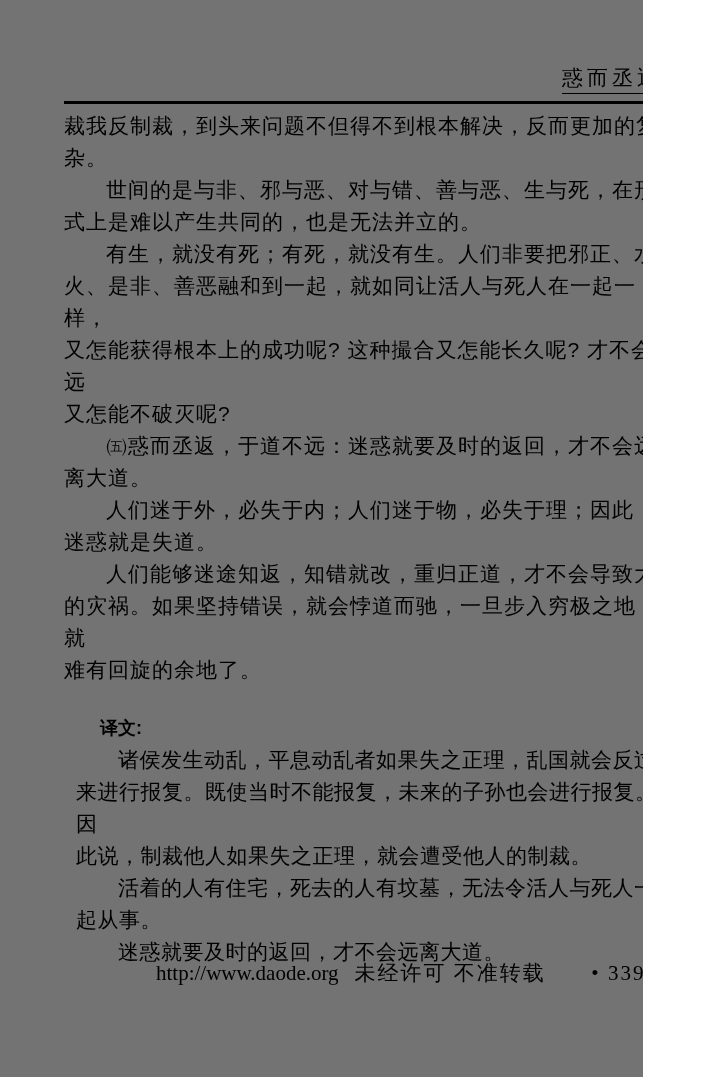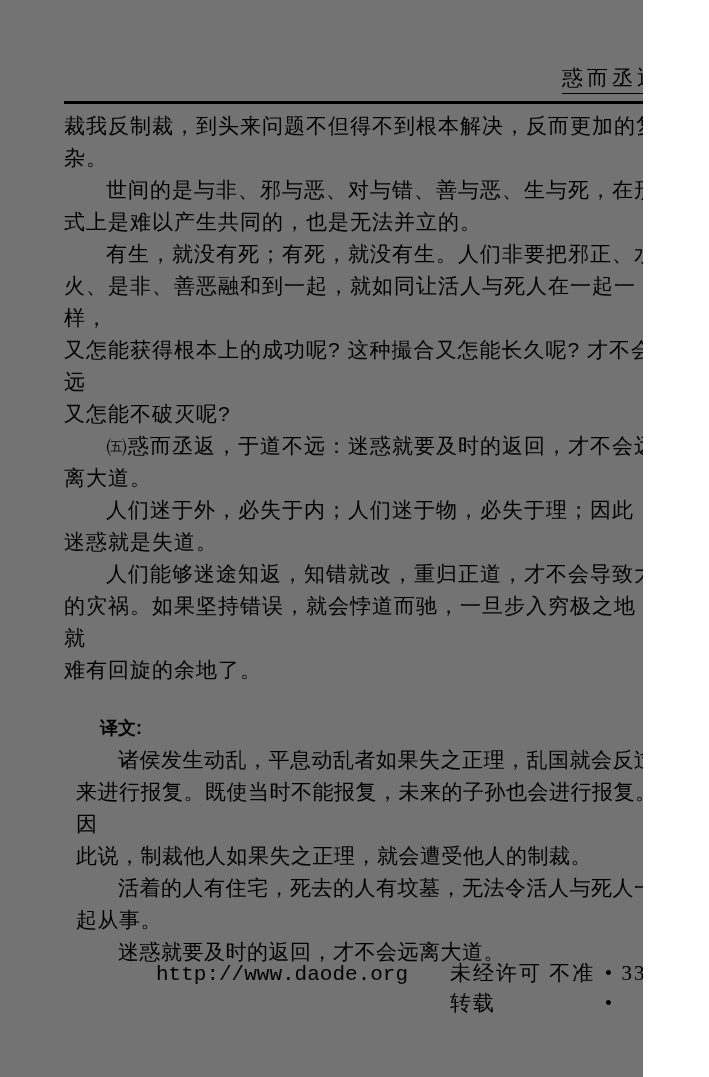--- a/index.html
+++ b/index.html
@@ -77,24 +77,24 @@
     top: 958px;
     left: 64px;
     width: 598px;
     display: flex;
     align-items: baseline;
     font-size: 21px;
     line-height: 30px;
   }
   .footer-url {
     margin-left: 92px;
-    font-family: Liberation Mono, monospace;
+    font-family: Liberation Serif, serif;
   }
   .footer-notice {
-    margin-left: 42px;
+    margin-left: 16px;
     letter-spacing: 2px;
   }
   .page-number {
     margin-left: auto;
     font-family: "Liberation Serif", serif;
     letter-spacing: 2px;
   }
 </style>
 </head>
 <body>

